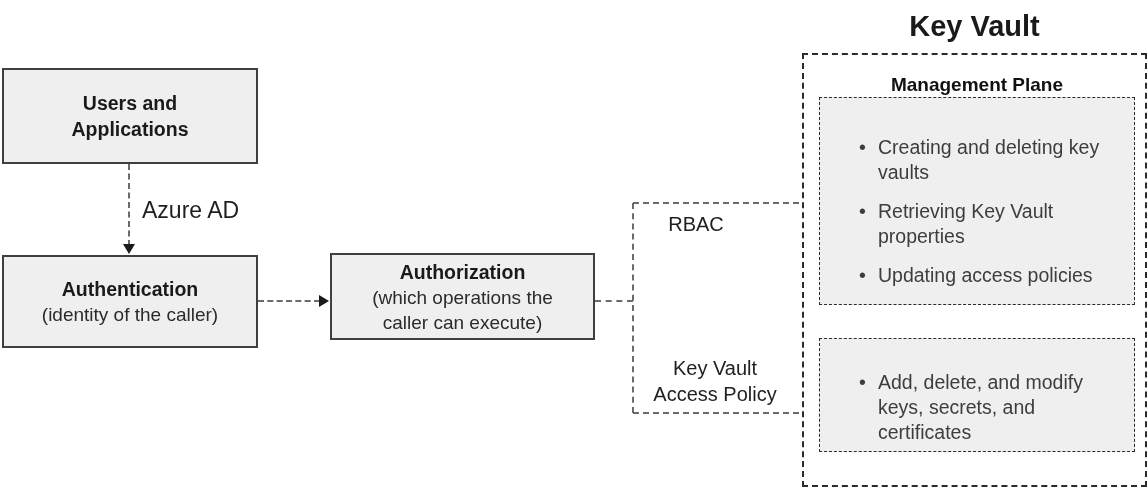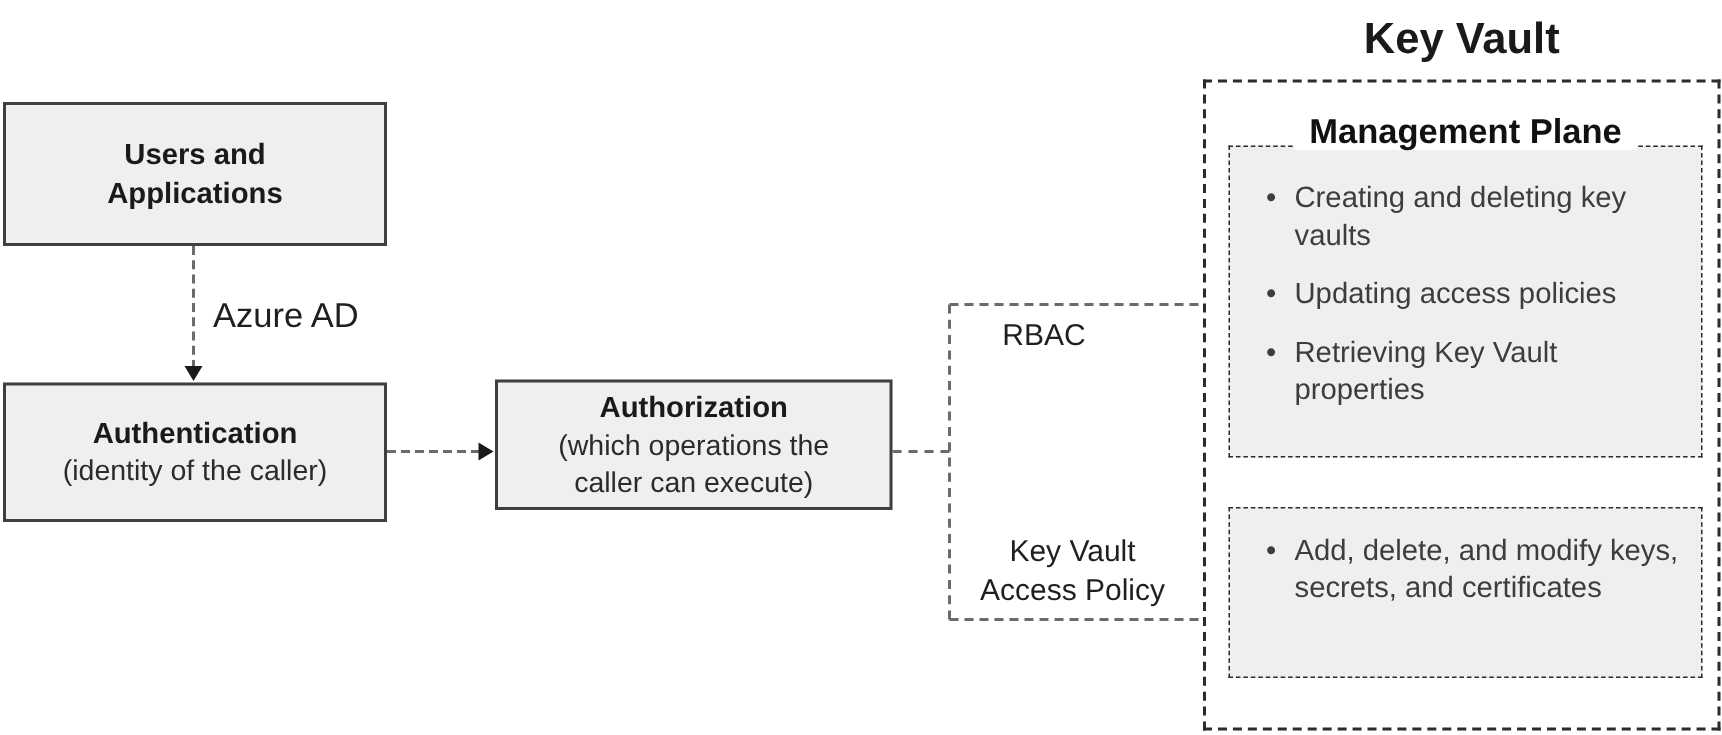--- a/index.html
+++ b/index.html
@@ -65,32 +65,32 @@
     background: #efefef;
     border: 1.5px dashed #2b2b2b;
   }
   #management-plane-box { left: 819px; top: 97px;  width: 316px; height: 208px; }
   #data-plane-box       { left: 819px; top: 338px; width: 316px; height: 114px; }
 
   .plane-title {
     position: absolute;
     width: 316px;
     text-align: center;
-    font-size: 23px;
+    font-size: 19px;
     font-weight: bold;
     color: #111111;
     z-index: 3;
     pointer-events: none;
   }
   .plane-title span { background: #ffffff; padding: 0 10px; }
   #management-plane-title { left: 819px; top: 74px; }
   #data-plane-title       { left: 819px; top: 337px; }
 
   .bullet-list {
-    margin: 0;
+    margin: 15px;
     list-style: none;
     color: #3d3d3d;
   }
   #management-plane-box .bullet-list { padding: 22px 10px 0 22px; }
   #data-plane-box .bullet-list       { padding: 16px 10px 0 22px; }
   .bullet-list li {
     position: relative;
     padding-left: 21px;
     font-size: 19.5px;
     line-height: 25px;
@@ -182,22 +182,22 @@
   <div class="edge-label" id="rbac-label">RBAC</div>
   <div class="edge-label" id="access-policy-label">Key Vault
 Access Policy</div>
 
   <div id="key-vault-title">Key Vault</div>
   <div id="key-vault-box"></div>
 
   <div class="plane-box" id="management-plane-box">
     <ul class="bullet-list">
         <li>Creating and deleting key vaults</li>
+        <li>Retrieving Key Vault properties</li>
         <li>Updating access policies</li>
-        <li>Retrieving Key Vault properties</li>
       </ul>
   </div>
   <div class="plane-title" id="management-plane-title">
     <span>Management Plane</span>
   </div>
 
   <div class="plane-box" id="data-plane-box">
     <ul class="bullet-list">
         <li>Add, delete, and modify keys, secrets, and certificates</li>
       </ul>

